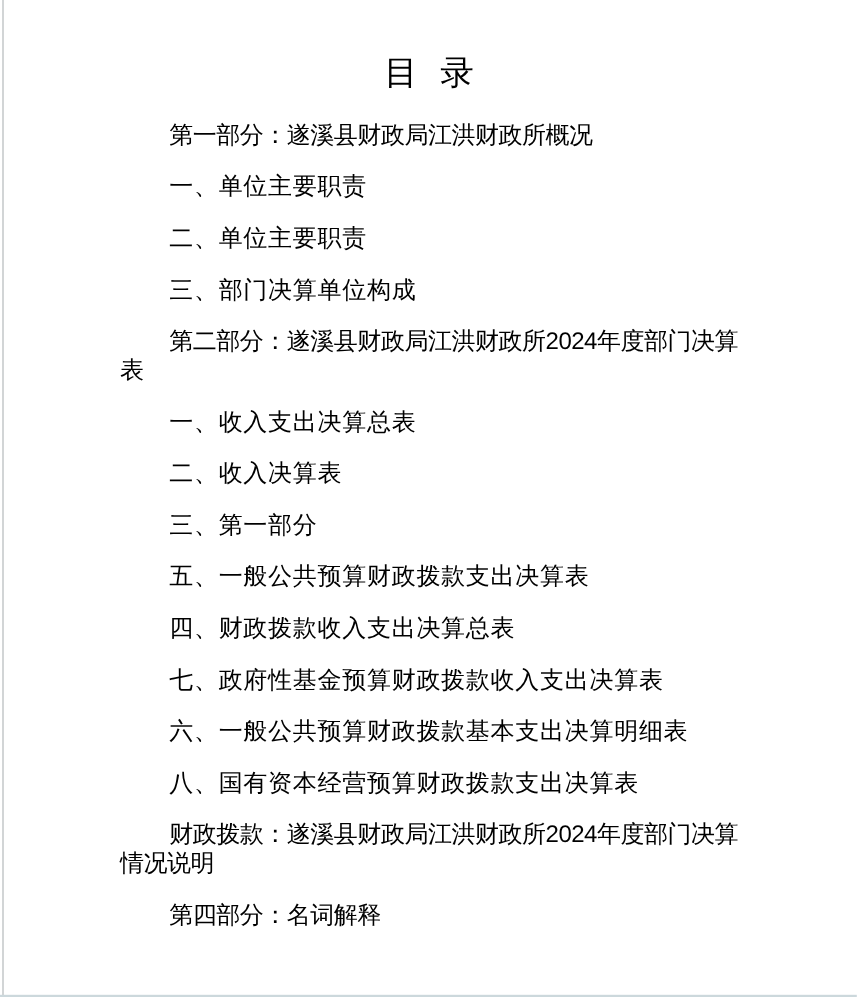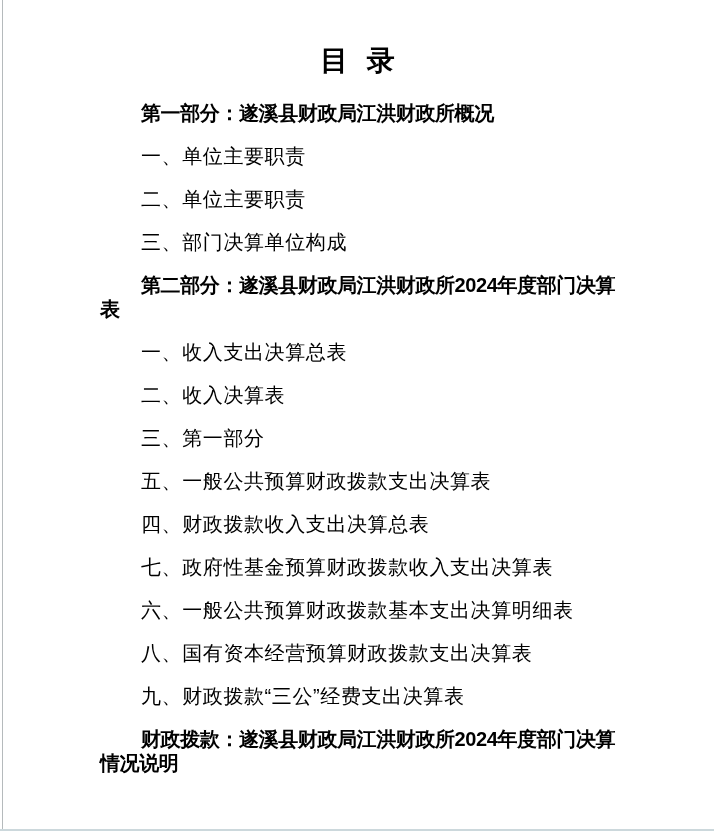--- a/index.html
+++ b/index.html
@@ -39,36 +39,36 @@
   .content {
     position: absolute;
     left: 100px;
     top: 0;
     width: 516px;
   }
   .doc-title {
     margin: 44px 0 23px 0;
     font-size: 28px;
     line-height: 34px;
-    font-weight: 700;
+    font-weight: 400;
     text-align: center;
     white-space: pre;
     letter-spacing: 1px;
   }
   .toc-list p {
     margin: 0 0 19px 0;
     font-size: 20px;
     line-height: 24px;
     text-indent: 41px;
     letter-spacing: 0.6px;
     word-break: break-all;
     overflow-wrap: anywhere;
   }
   .toc-list p.bold {
-    font-weight: 700;
+    font-weight: 400;
     letter-spacing: -0.4px;
   }
 </style>
 </head>
 <body>
 
 <div class="page">
   <div class="left-edge-line"></div>
   <div class="content">
     <h1 class="doc-title">目  录</h1>
@@ -79,18 +79,18 @@
         <p class="">三、部门决算单位构成</p>
         <p class="bold">第二部分：遂溪县财政局江洪财政所2024年度部门决算表</p>
         <p class="">一、收入支出决算总表</p>
         <p class="">二、收入决算表</p>
         <p class="">三、第一部分</p>
         <p class="">五、一般公共预算财政拨款支出决算表</p>
         <p class="">四、财政拨款收入支出决算总表</p>
         <p class="">七、政府性基金预算财政拨款收入支出决算表</p>
         <p class="">六、一般公共预算财政拨款基本支出决算明细表</p>
         <p class="">八、国有资本经营预算财政拨款支出决算表</p>
-        <p class="">九、财政拨款“三公”经费支出决算表</p>
         <p class="bold">财政拨款：遂溪县财政局江洪财政所2024年度部门决算情况说明</p>
+        <p class="bold">第四部分：名词解释</p>
       </div>
   </div>
   <div class="bottom-edge-line"></div>
 </div>
 
 </body></html>

